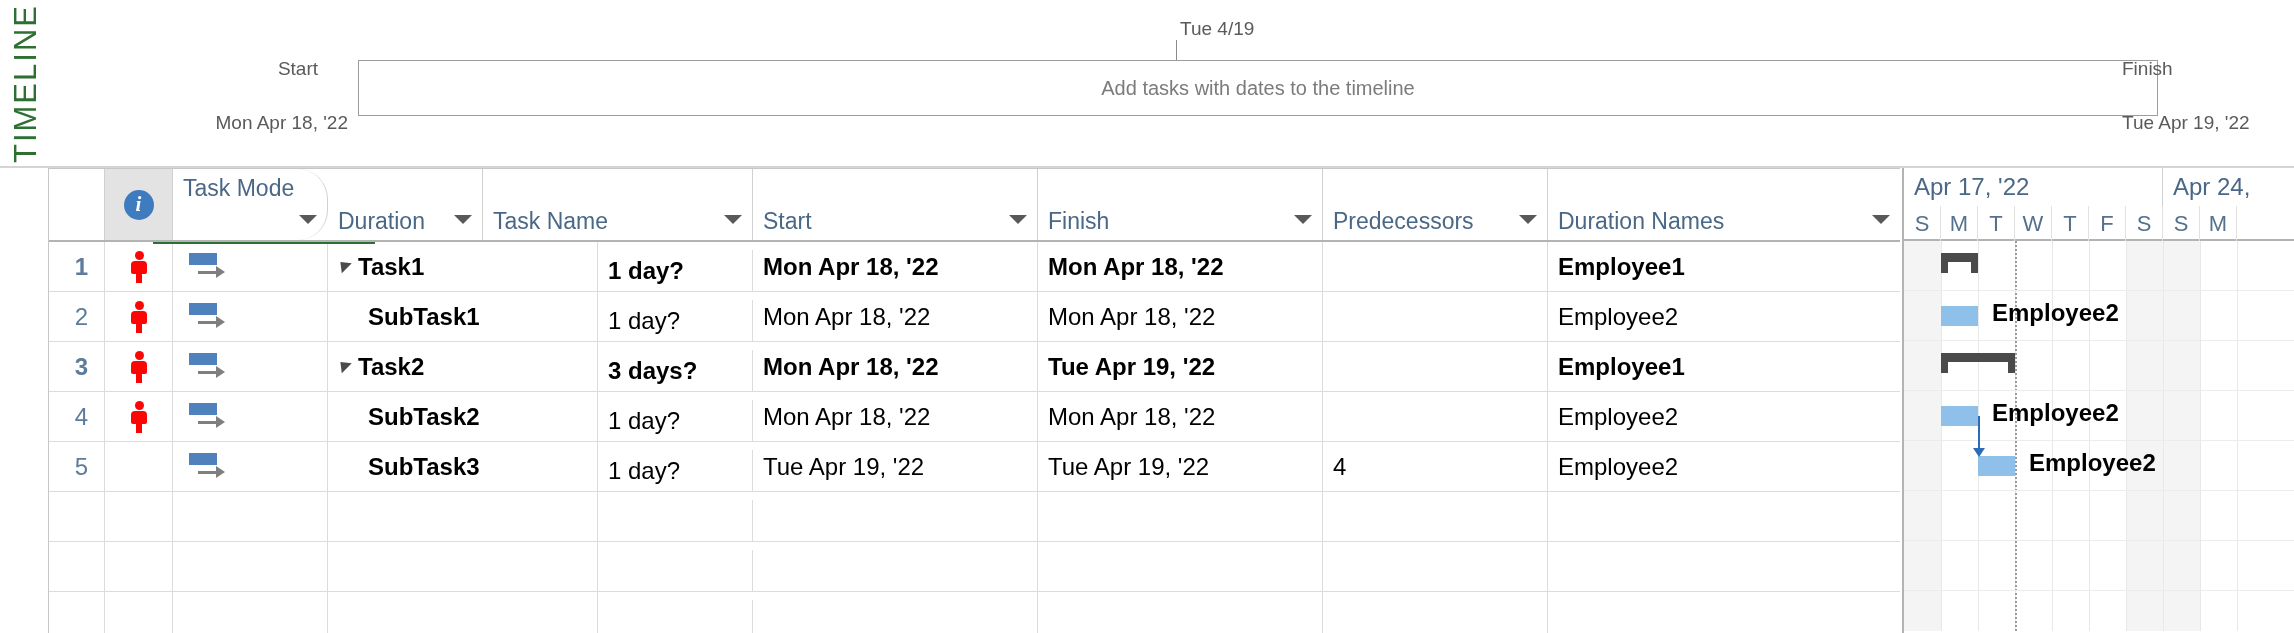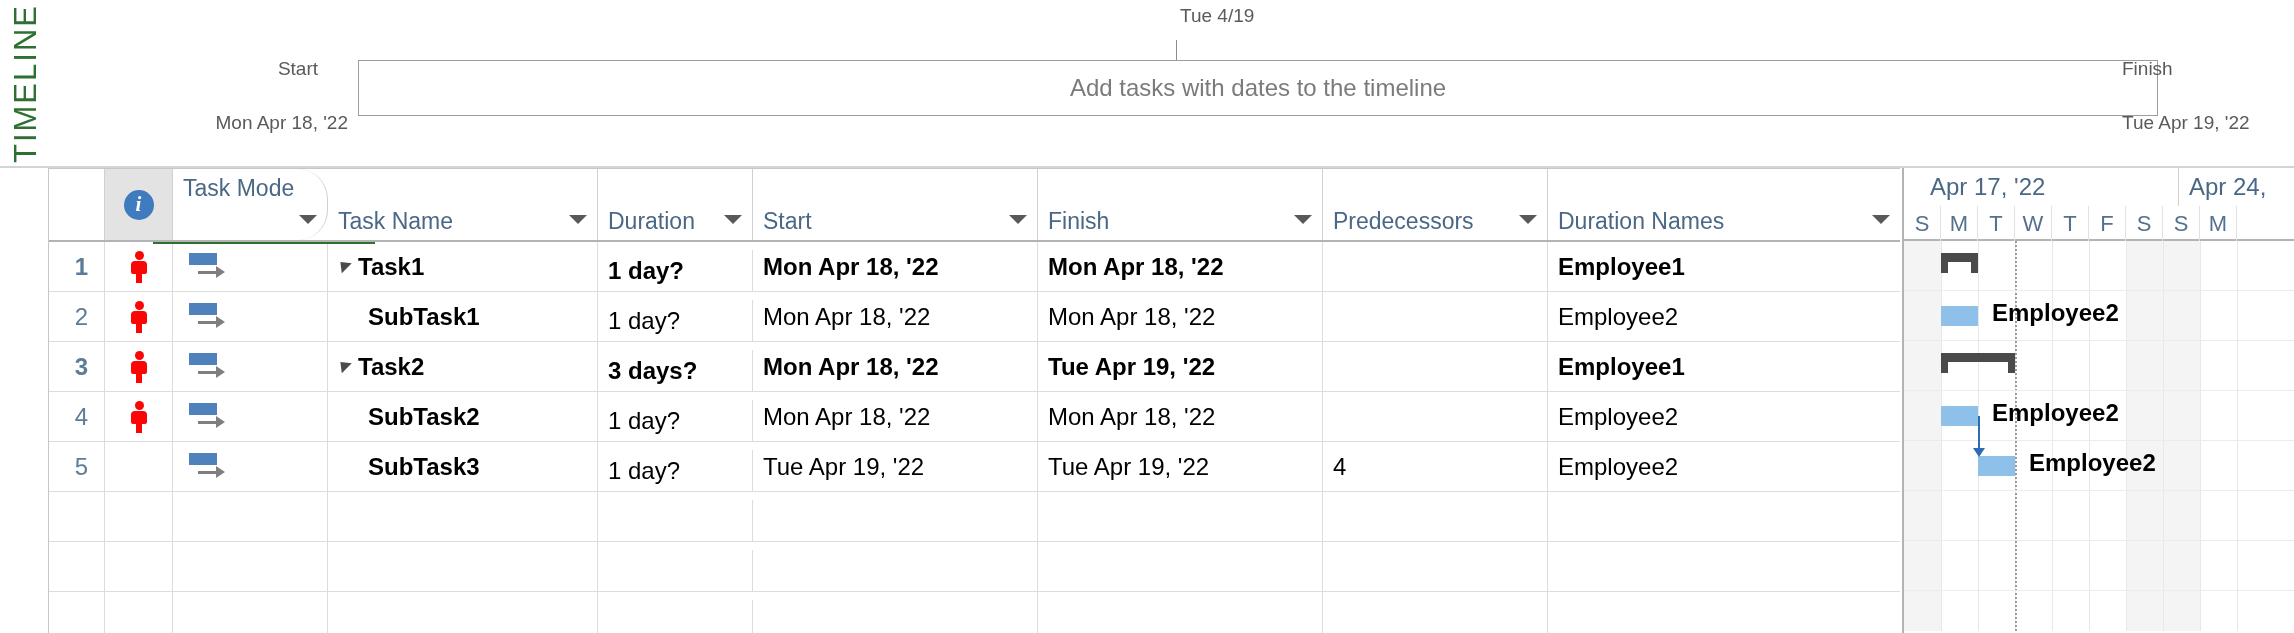--- a/index.html
+++ b/index.html
@@ -44,34 +44,34 @@
     position: absolute;
     left: 358px; top: 60px;
     width: 1800px; height: 56px;
     border: 1px solid #9d9d9d;
     background: #fff;
   }
   #timeline-empty-text {
     position: absolute;
     left: 0; top: 0; width: 100%; height: 100%;
     display: flex; align-items: center; justify-content: center;
-    font-size: 24px; color: #7b7b7b;
+    font-size: 20px; color: #7b7b7b;
   }
   .tl-label {
     position: absolute;
     font-size: 19px;
     color: #5a5a5a;
     white-space: nowrap;
   }
   #tl-start-label { left: 318px; top: 58px; transform: translateX(-100%); }
   #tl-start-date  { left: 348px; top: 112px; transform: translateX(-100%); }
   #tl-finish-label { left: 2122px; top: 58px; }
   #tl-finish-date  { left: 2122px; top: 112px; }
 
-  #tl-marker-label { left: 1180px; top: 5px; }
+  #tl-marker-label { left: 1180px; top: 18px; }
   #tl-marker-tick {
     position: absolute;
     left: 1176px; top: 40px;
     width: 1px; height: 21px;
     background: #8b8b8b;
   }
 
   
   #gantt-pane {
     position: absolute; left: 0; top: 168px;
@@ -228,21 +228,21 @@
   
   #chart {
     position: absolute;
     left: 1902px; top: 0;
     width: 392px; height: 465px;
     border-left: 2px solid #b3b3b3;
     overflow: hidden;
     background: #fff;
   }
   #chart-header { height: 73px; border-bottom: 2px solid #b3b3b3; position: relative; }
-  #chart-weeks { display: flex; height: 38px; padding-left: 16px; }
+  #chart-weeks { display: flex; height: 38px; }
   .week {
     font-size: 24px;
     color: #4a6886;
     padding-left: 10px;
     border-right: 1px solid #d0d0d0;
     display: flex; align-items: center;
     white-space: nowrap;
     overflow: hidden;
   }
   #chart-days { display: flex; height: 35px; }
@@ -356,27 +356,27 @@
 
         <div class="hcell" id="hc-info">
           <div class="info-glyph">i</div>
         </div>
 
         <div class="hcell two-line" id="hc-taskmode">
           <div class="htext">Task Mode</div>
           <span class="filter-arrow"></span>
         </div>
 
+        <div class="hcell" id="hc-duration">
+          <div class="htext">Duration</div>
+          <span class="filter-arrow"></span>
+        </div>
+
         <div class="hcell" id="hc-taskname">
           <div class="htext">Task Name</div>
-          <span class="filter-arrow"></span>
-        </div>
-
-        <div class="hcell" id="hc-duration">
-          <div class="htext">Duration</div>
           <span class="filter-arrow"></span>
         </div>
 
         <div class="hcell" id="hc-start">
           <div class="htext">Start</div>
           <span class="filter-arrow"></span>
         </div>
 
         <div class="hcell" id="hc-finish">
           <div class="htext">Finish</div>

